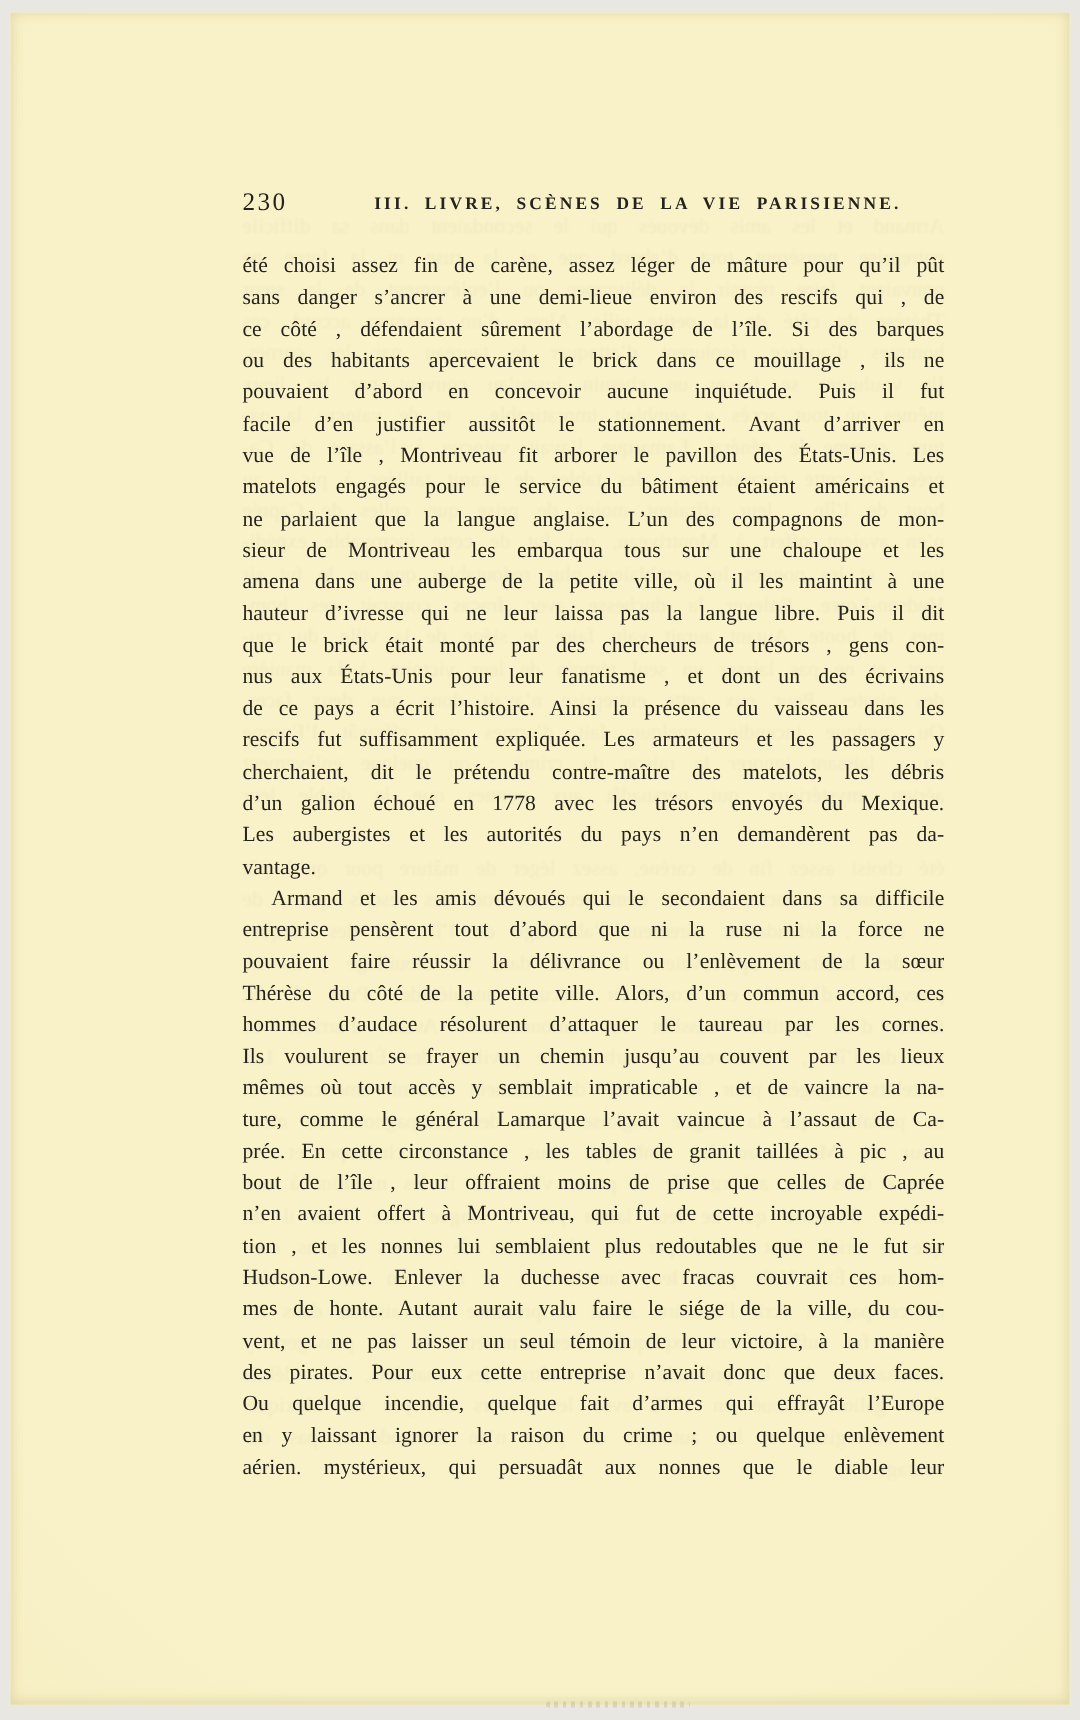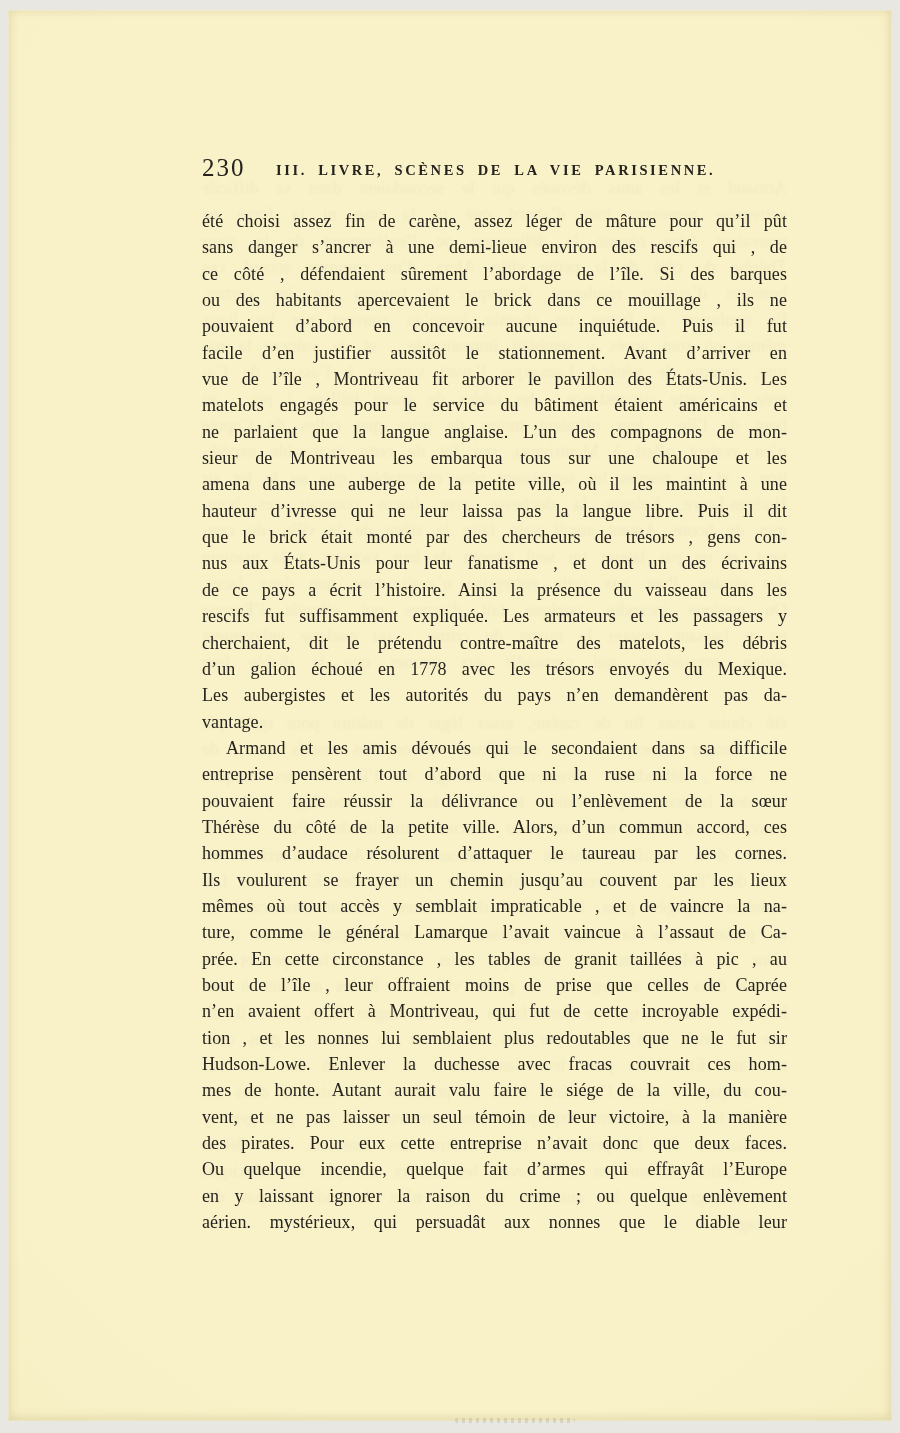--- a/index.html
+++ b/index.html
@@ -32,25 +32,26 @@
     color: var(--ink, #26231e);
   }
   .header {
     position: relative;
     height: 24px;
     line-height: 24px;
     white-space: nowrap;
   }
   .pagenum {
     position: absolute; left: 0; top: -2px;
-    font-size: 25px;
+    font-size: 21px;
     letter-spacing: 2px;
   }
   .running-title {
     display: block;
+    text-align: center;
     padding-left: 74px;
     font-size: 14.5px;
     font-weight: bold;
     letter-spacing: 2.6px;
     word-spacing: 5px;
   }
   .bodytext {
     margin-top: 26px;
     font-size: 18px;
     line-height: 26.35px;

